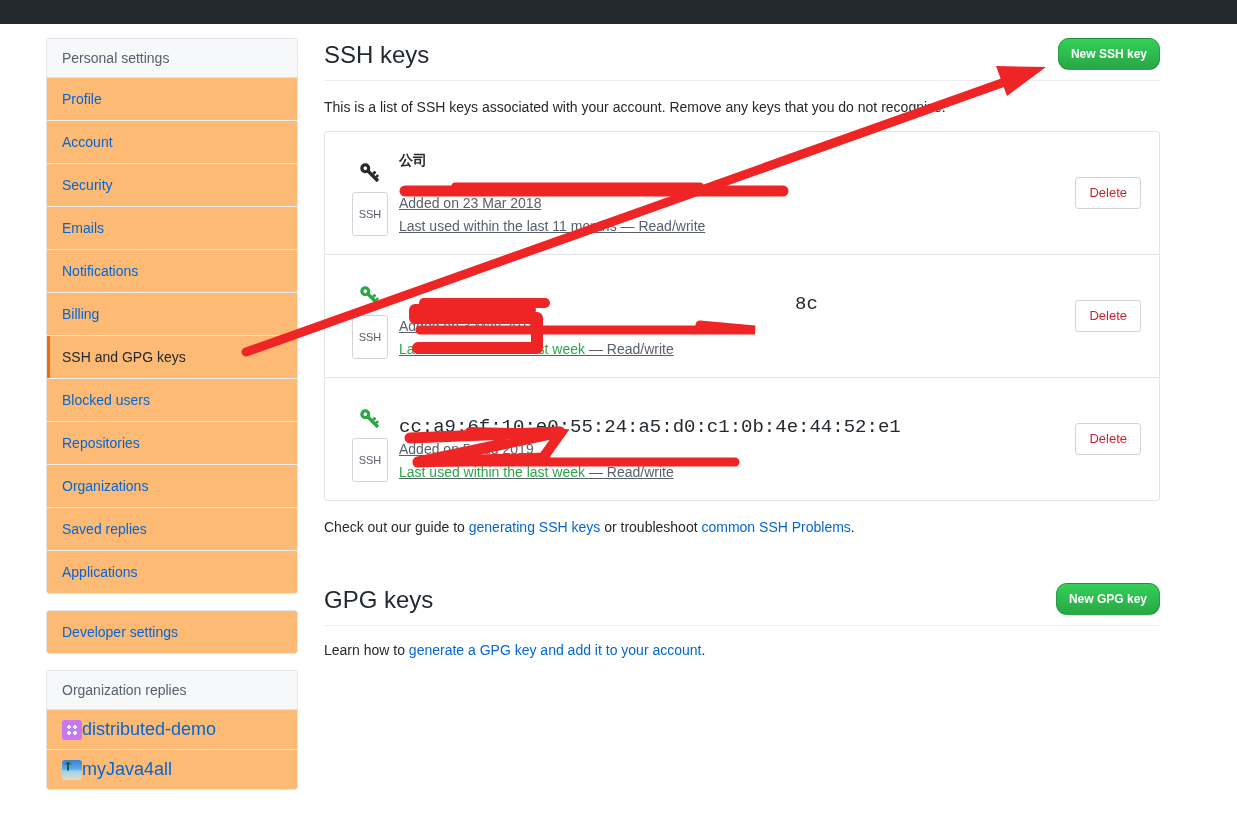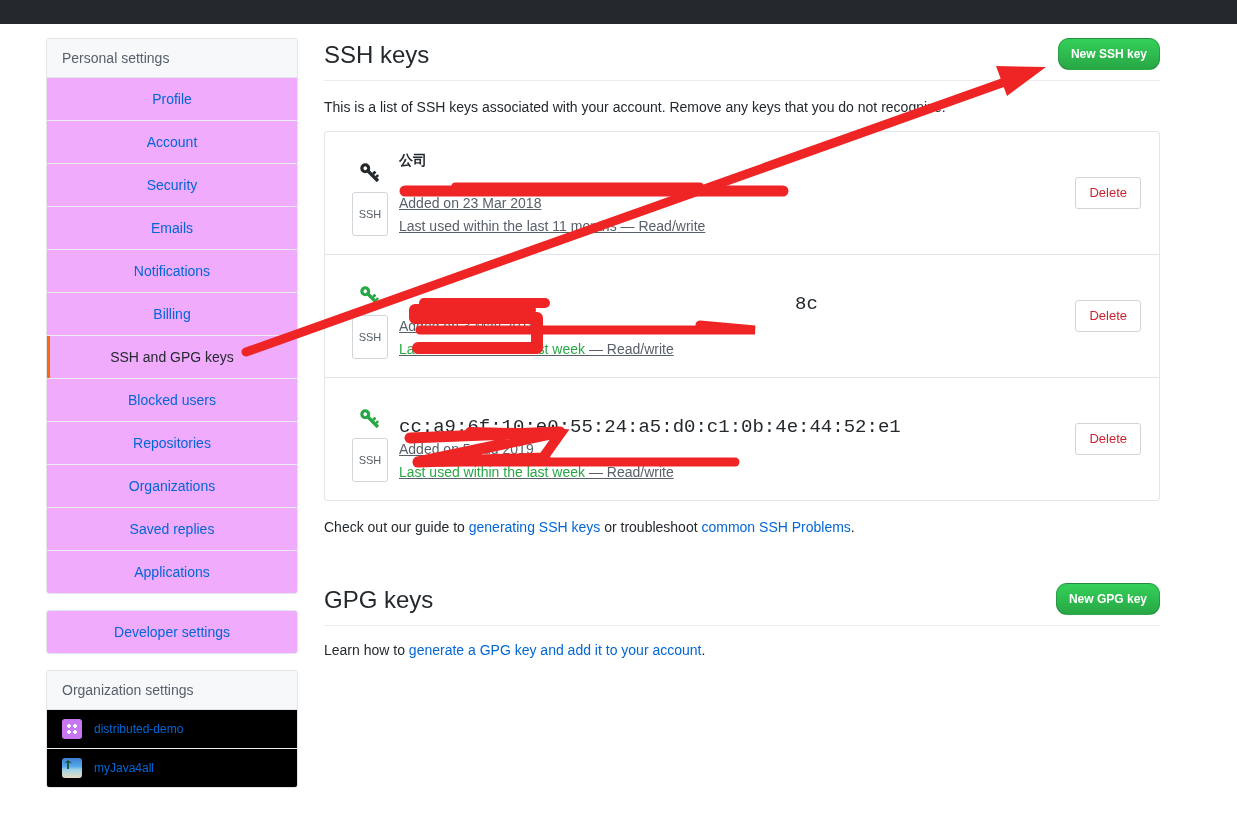--- a/index.html
+++ b/index.html
@@ -49,46 +49,44 @@
     border-bottom: 1px solid #e1e4e8;
   }
   .nav-item {
     display: block;
     padding: 11px 15px;
     font-size: 14px;
     color: #0366d6;
     border-bottom: 1px solid #eaecef;
     text-decoration: none;
     position: relative;
-    background: #f0abfc;
+    background: #fdba74;
     line-height: 20px;
-    text-align: center;
   }
   .nav-item:last-child { border-bottom: none; }
   .nav-item.selected {
     color: #24292e;
     font-weight: 400;
   }
   .nav-item.selected:before {
     content: "";
     position: absolute;
     left: 0; top: 0; bottom: 0;
     width: 3px;
     background: #f66a0a;
   }
   .nav-item.single { border-bottom: none; }
   .org-item {
     display: flex;
     align-items: center;
-    gap: 12px;
     padding: 9px 15px;
     border-bottom: 1px solid #eaecef;
     color: #0366d6;
-    font-size: 12px;
-    background: #000000;
+    font-size: 18px;
+    background: #fdba74;
   }
   .org-item:last-child { border-bottom: none; }
   .org-avatar {
     width: 20px; height: 20px;
     border-radius: 3px;
     flex: 0 0 20px;
     position: relative;
     overflow: hidden;
   }
   .org-avatar.av-purple {
@@ -279,21 +277,21 @@
       <a class="nav-item">Organizations</a>
       <a class="nav-item">Saved replies</a>
       <a class="nav-item">Applications</a>
     </div>
 
     <div class="navbox">
       <a class="nav-item single">Developer settings</a>
     </div>
 
     <div class="navbox">
-      <div class="nav-head">Organization settings</div>
+      <div class="nav-head">Organization replies</div>
       <a class="org-item">
         <span class="org-avatar av-purple"></span>
         <span>distributed-demo</span>
       </a>
       <a class="org-item">
         <span class="org-avatar av-beach"></span>
         <span>myJava4all</span>
       </a>
     </div>
 

